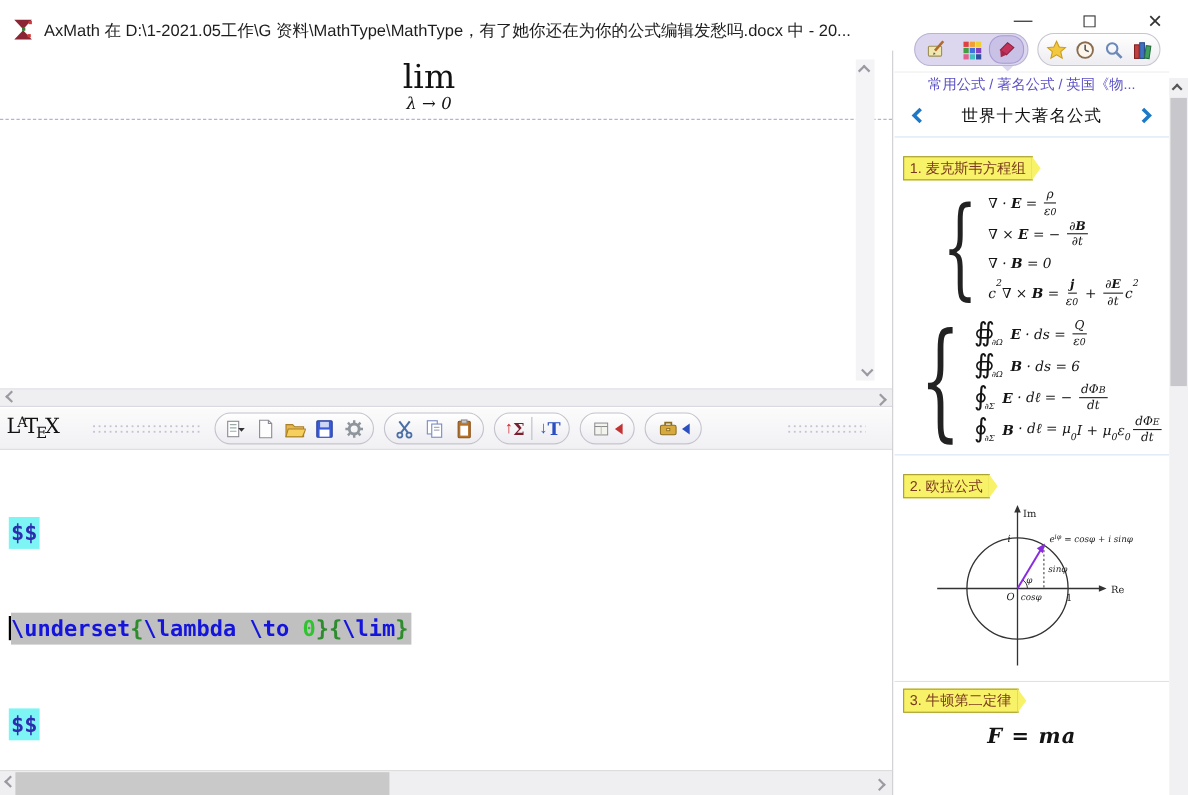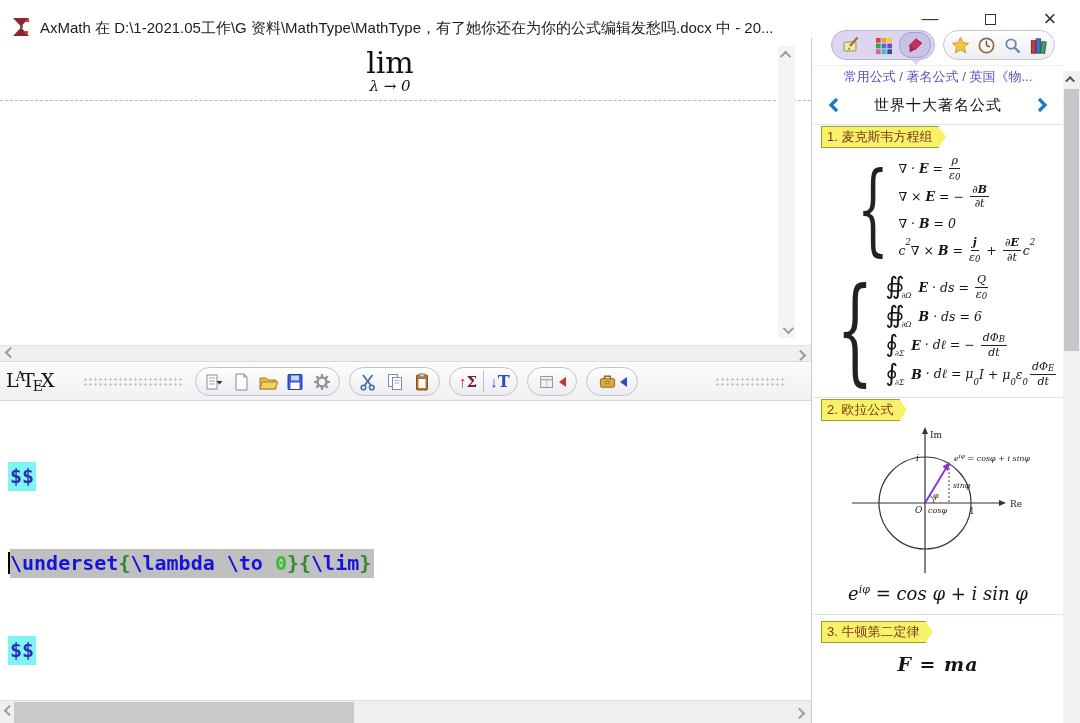--- a/index.html
+++ b/index.html
@@ -10,21 +10,21 @@
   .titlebar{position:absolute;left:0;top:0;width:1080px;height:38px;background:#fff;
     display:flex;align-items:flex-end;padding-left:10px;}
   .app-icon{width:22px;height:22px;margin-right:8px;flex:0 0 auto;}
   .win-title{font-size:15px;color:#1d1d1d;white-space:nowrap;overflow:hidden;flex:1 1 auto;}
   .win-controls{display:flex;flex:0 0 auto;margin-left:auto;}
   .win-btn{width:60px;height:38px;display:flex;align-items:center;justify-content:center;
     font-size:17px;color:#333;cursor:default;}
   .max-shape{width:11px;height:11px;border:1.4px solid #333;}
 
   
-  .left-area{position:absolute;left:0;top:38px;width:812px;bottom:0;border-right:1px solid #c9c9cf;}
+  .left-area{position:absolute;left:0;top:46px;width:812px;bottom:0;border-right:1px solid #c9c9cf;}
 
   .preview{position:absolute;left:0;top:0;width:100%;height:307px;background:#fff;}
   .preview-formula{position:absolute;left:0;top:8px;width:780px;text-align:center;
     font-family:"DejaVu Serif",serif;color:#111;}
   .pf-main{font-size:30px;line-height:1.1;}
   .pf-sub{font-size:15px;font-style:italic;margin-top:-2px;}
   .preview-divider{position:absolute;left:0;top:62px;width:100%;border-top:1px dashed #aab6da;}
   .v-scroll{position:absolute;right:16px;top:8px;width:17px;height:292px;background:#f4f4f6;}
   .v-scroll .sb-btn{position:absolute;left:0;width:17px;height:17px;display:flex;align-items:center;justify-content:center;}
 
@@ -88,21 +88,21 @@
     border-right:5px solid transparent;border-top:5px solid #dcd7ee;}
 
   .panel-content{position:absolute;left:0;right:17px;top:40px;bottom:0;overflow:hidden;border-top:1px solid #eee;}
   .breadcrumb{height:22px;display:flex;align-items:center;justify-content:center;
     color:#5b50c4;font-size:13px;white-space:nowrap;}
   .ptitle-row{height:34px;display:flex;align-items:center;padding:0 10px;}
   .ptitle{flex:1;text-align:center;font-size:15px;color:#111;letter-spacing:1px;}
   .nav-btn{width:22px;height:24px;display:flex;align-items:center;justify-content:center;}
   .pdivider{border-top:1px solid #d4e4f3;margin-top:2px;}
 
-  .tag{display:inline-block;position:relative;margin:1px 0 0 8px;background:#f8f269;border:1px solid #a49b2c;
+  .tag{display:inline-block;position:relative;margin:17px 0 0 8px;background:#f8f269;border:1px solid #a49b2c;
     font-size:13px;color:#7a3a20;padding:2px 6px 2px 5px;line-height:16px;}
   .tag::after{content:"";position:absolute;right:-8px;top:-1px;border-top:11px solid transparent;
     border-bottom:11px solid transparent;border-left:8px solid #f8f269;}
 
   
   .cases{display:flex;align-items:center;width:fit-content;margin:6px auto 0;}
   .brace-big{font-family:"DejaVu Serif",serif;font-style:normal;line-height:0.88;transform:scaleX(0.5);
     transform-origin:center;color:#222;margin-right:-6px;}
   .cases-lines{display:flex;flex-direction:column;}
   .eq-line{display:flex;align-items:center;min-height:25px;font-family:"DejaVu Serif",serif;
@@ -422,21 +422,20 @@
       <text x="180" y="82" font-size="9" font-style="normal">Re</text>
       <text x="86" y="36" font-size="9">i</text>
       <text x="139" y="89" font-size="9" font-style="normal">1</text>
       <text x="85" y="88" font-size="9">O</text>
       <text x="103" y="73" font-size="8">φ</text>
       <text x="123" y="63" font-size="8">sinφ</text>
       <text x="98" y="88" font-size="8">cosφ</text>
       <text x="124" y="36" font-size="8"><tspan>e</tspan><tspan dy="-3" font-size="6">iφ</tspan><tspan dy="3"> = cosφ + i sinφ</tspan></text>
     </svg>
 
-    <div class="euler-eq"><span>e</span><sup>iφ</sup><span> = cos φ + i sin φ</span></div>
 
     <div class="pdivider" style="margin-top:10px;"></div>
     <div class="tag" style="margin-top:6px;">3. 牛顿第二定律</div>
     <div class="newton-eq">F = ma</div>
   </div>
 
   <div class="rpanel-scroll">
     <div class="rps-up">
         <span class="chev chev-up" style="border-color:#555;width:7px;height:7px;"></span>
       </div>

